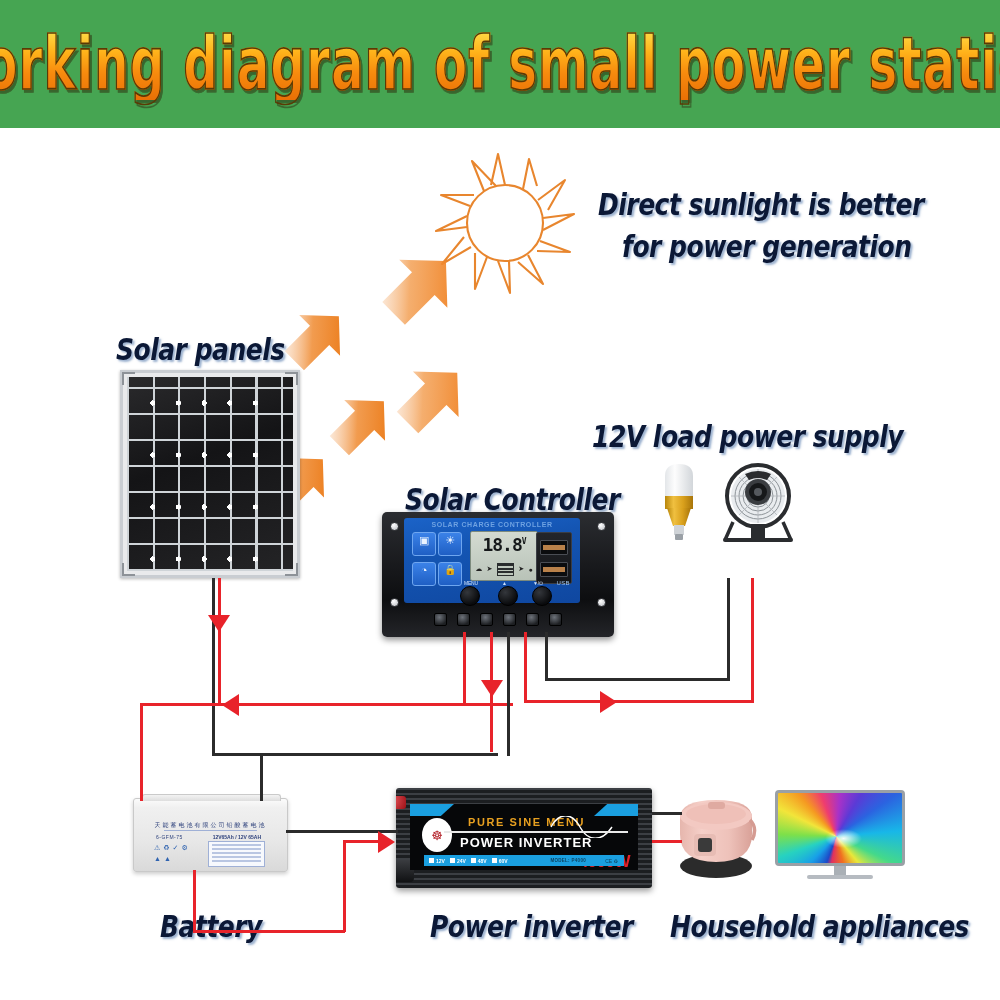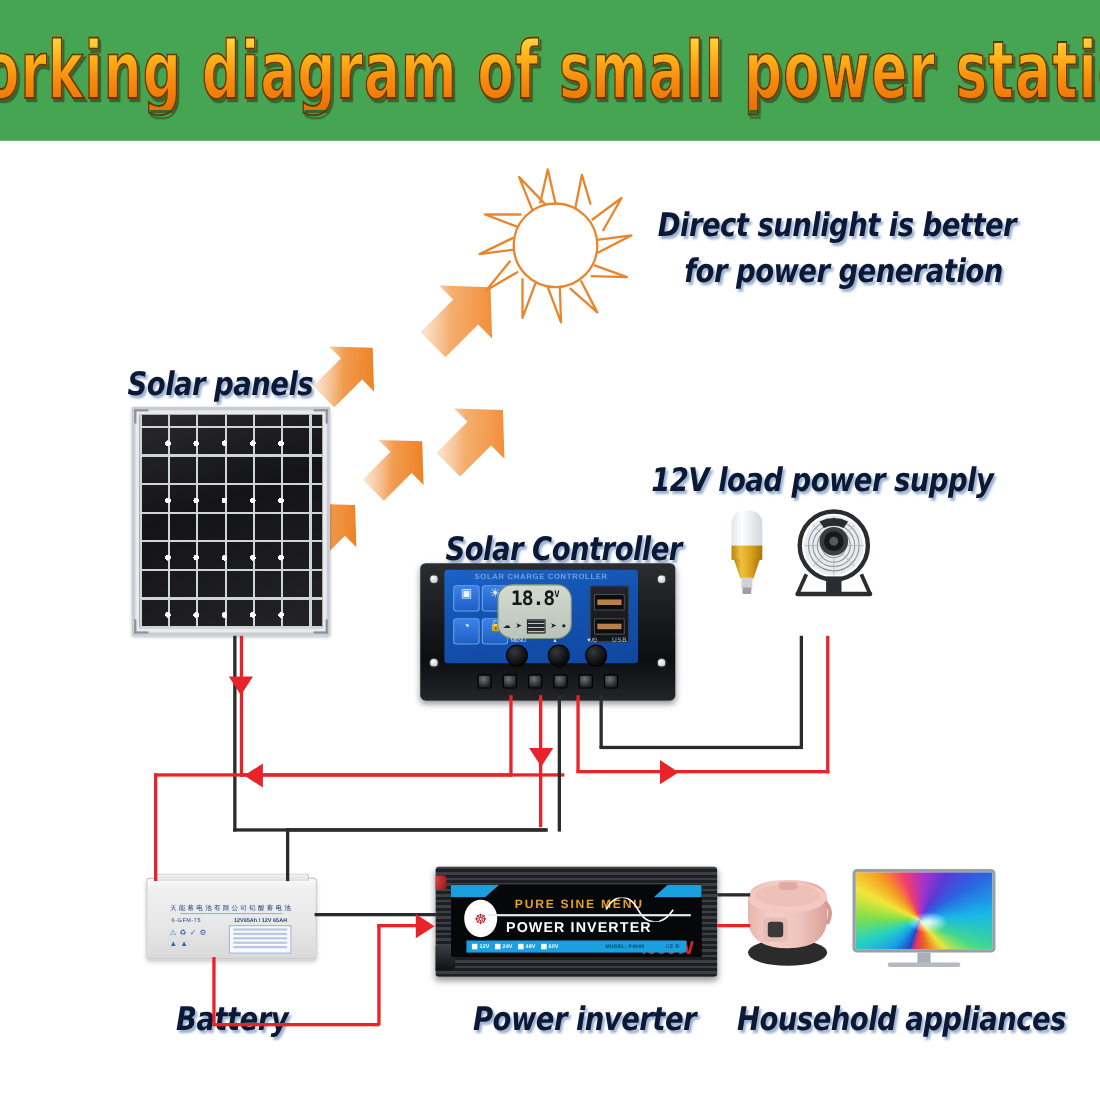--- a/index.html
+++ b/index.html
@@ -124,23 +124,23 @@
     position:absolute;left:22px;top:6px;width:176px;height:85px;
     background:linear-gradient(170deg,#1b63c8 0%,#1455b3 35%,#0f47a0 100%);
     border-radius:3px;
   }
   .ctrl-brand{
     position:absolute;left:0;top:3px;width:176px;text-align:center;
     font-size:7px;font-weight:bold;letter-spacing:.6px;color:#6ea2e2;
     font-family:"Liberation Sans", sans-serif;
   }
   .lcd{
-    position:absolute;left:48px;top:13px;width:66px;height:48px;
+    position:absolute;left:66px;top:13px;width:66px;height:48px;
     background:linear-gradient(175deg,#d4dbd2 0%,#c3ccc2 60%,#b8c2b7 100%);
-    border:1px solid #7c8a7d;border-radius:14px;
+    border:1px solid #7c8a7d;border-radius:2px;
   }
   .lcd-val{
     position:absolute;left:0;top:2px;width:66px;text-align:center;
     font-family:"DejaVu Sans Mono", monospace;
     font-weight:bold;font-size:18px;color:#15181a;letter-spacing:-1px;
   }
   .lcd-val sup{font-size:8px;vertical-align:super;}
   .lcd-icons{
     position:absolute;left:2px;bottom:3px;width:62px;height:16px;
     display:flex;align-items:center;justify-content:space-around;

